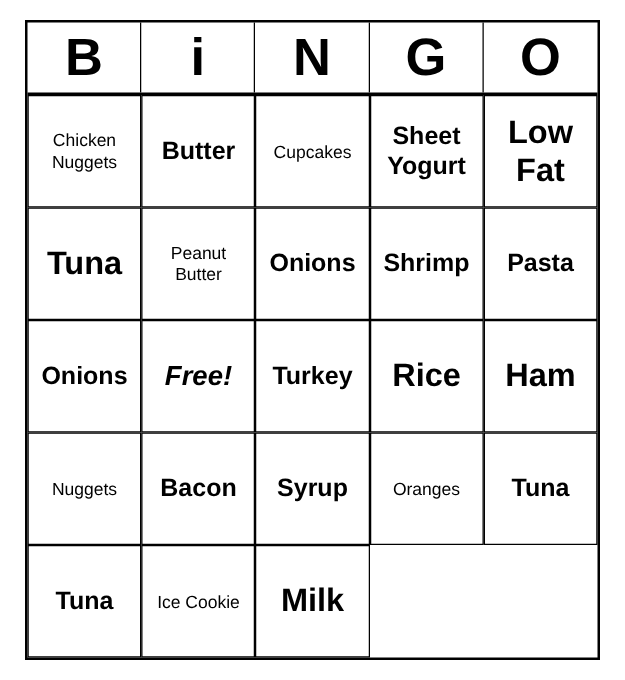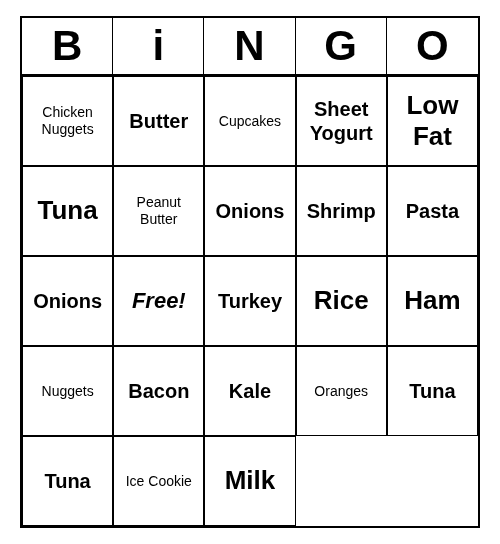--- a/index.html
+++ b/index.html
@@ -98,20 +98,20 @@
       <div class="bingo-cell medium-text">Onions</div>
       <div class="bingo-cell medium-text">Shrimp</div>
       <div class="bingo-cell medium-text">Pasta</div>
       <div class="bingo-cell medium-text">Onions</div>
       <div class="bingo-cell free">Free!</div>
       <div class="bingo-cell medium-text">Turkey</div>
       <div class="bingo-cell large-text">Rice</div>
       <div class="bingo-cell large-text">Ham</div>
       <div class="bingo-cell">Nuggets</div>
       <div class="bingo-cell medium-text">Bacon</div>
-      <div class="bingo-cell medium-text">Kale</div>
+      <div class="bingo-cell medium-text">Syrup</div>
       <div class="bingo-cell">Oranges</div>
       <div class="bingo-cell medium-text">Tuna</div>
       <div class="bingo-cell medium-text">Tuna</div>
       <div class="bingo-cell">Ice Cookie</div>
       <div class="bingo-cell large-text">Milk</div>
     </div>
 </div>
 
 </body></html>

